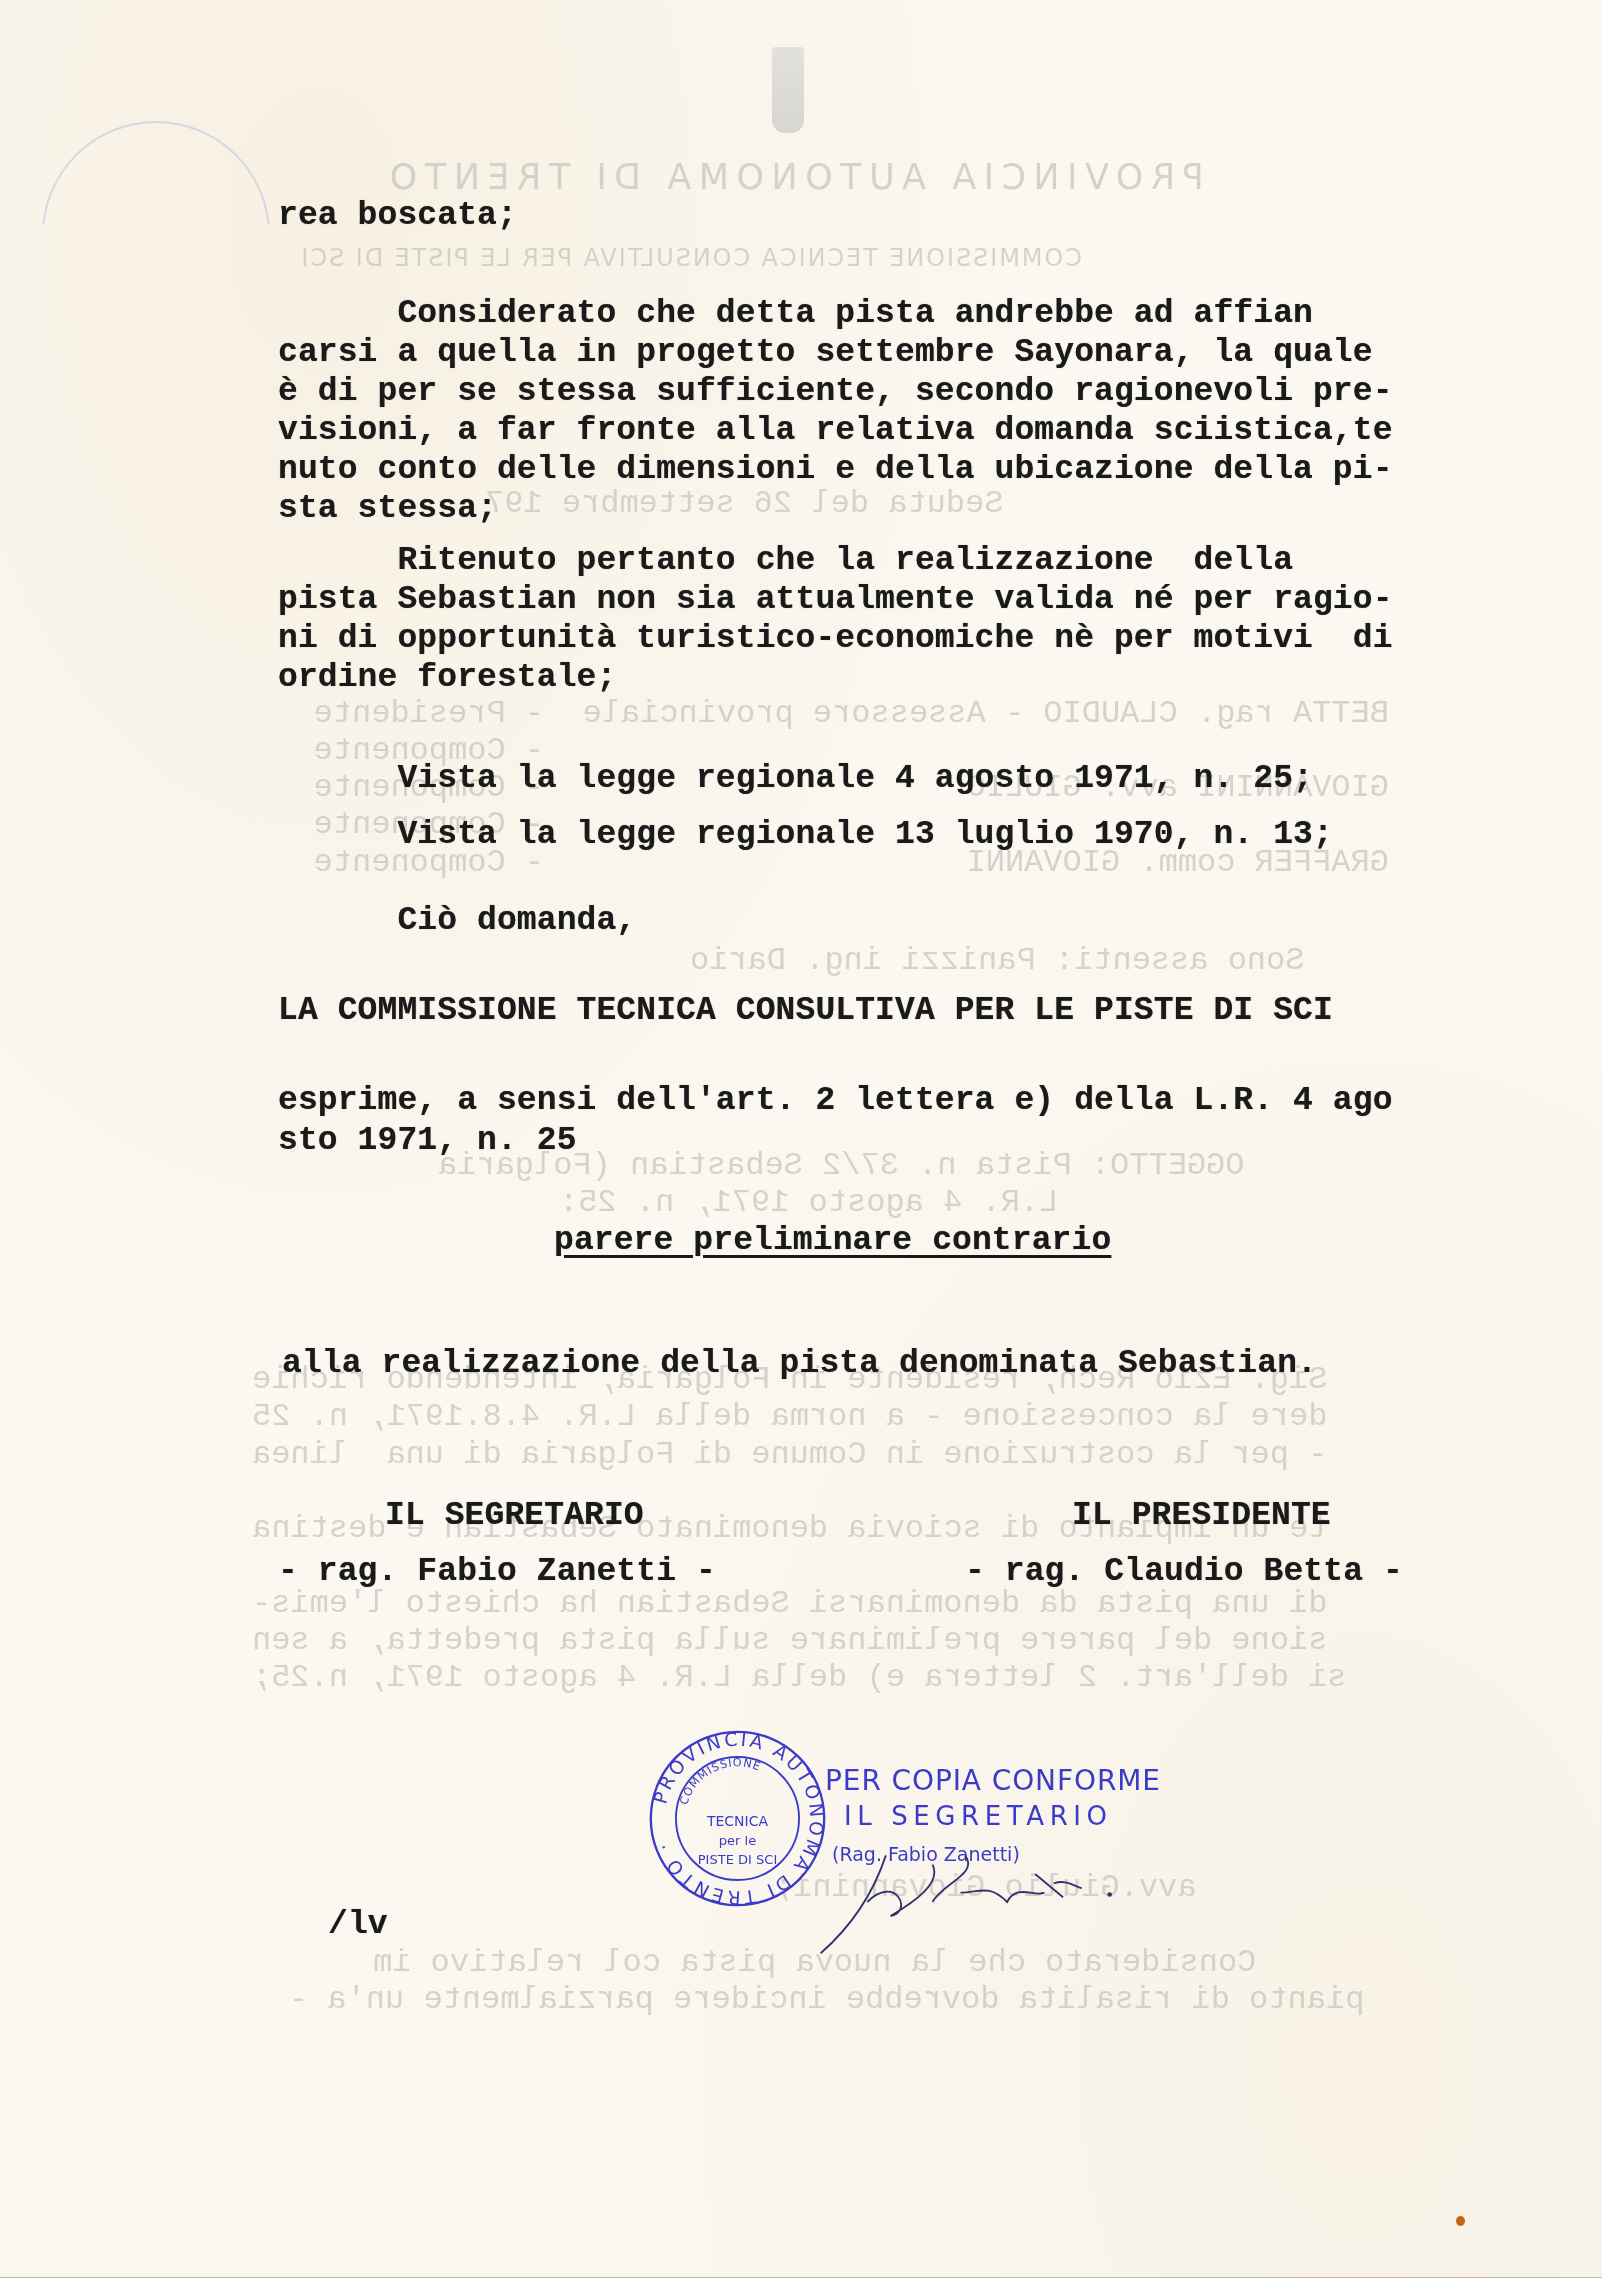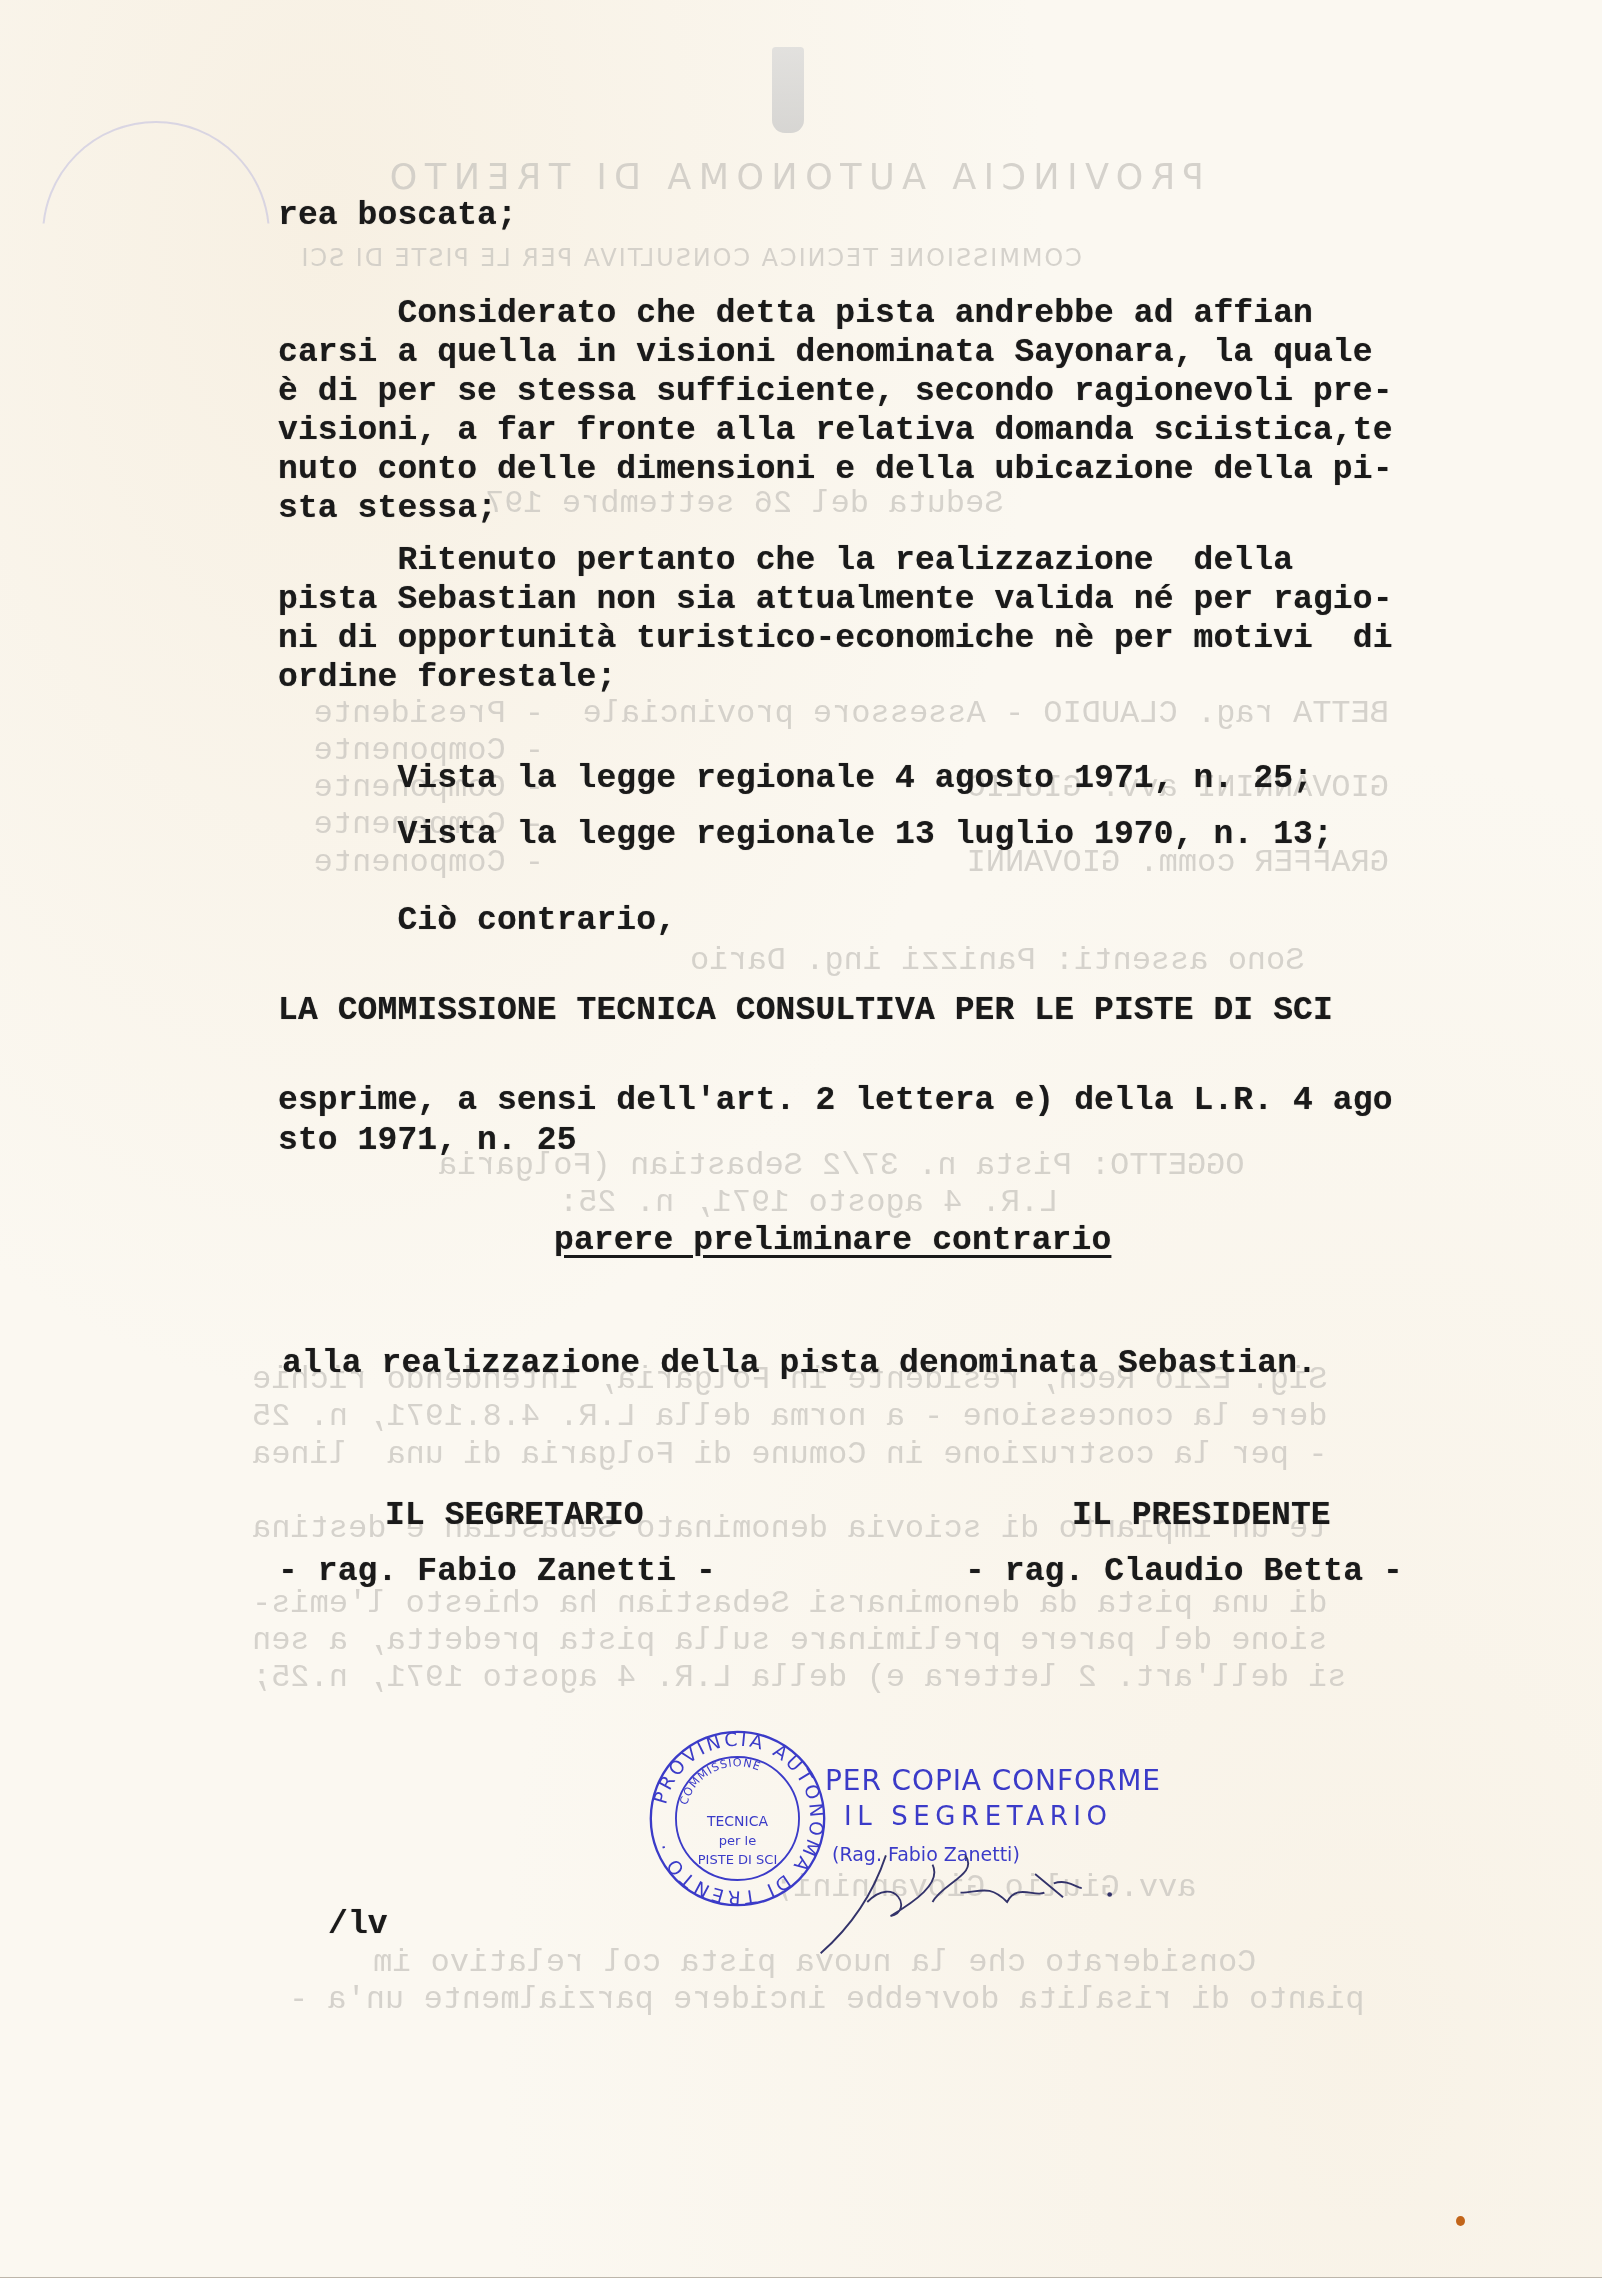--- a/index.html
+++ b/index.html
@@ -64,34 +64,34 @@
 <div class="ghost ghost-line" style="left:252px;top:1510px;">te un impianto di sciovia denominato Sebastian e destina</div>
 <div class="ghost ghost-line" style="left:252px;top:1585px;">di una pista da denominarsi Sebastian ha chiesto l'emis-</div>
 <div class="ghost ghost-line" style="left:252px;top:1622px;">sione del parere preliminare sulla pista predetta, a sen</div>
 <div class="ghost ghost-line" style="left:252px;top:1659px;">si dell'art. 2 lettera e) della L.R. 4 agosto 1971, n.25;</div>
 <div class="ghost ghost-line" style="left:774px;top:1869px;">avv.Giulio Giovannini;</div>
 <div class="ghost ghost-line" style="left:373px;top:1944px;">Considerato che la nuova pista col relativo im</div>
 <div class="ghost ghost-line" style="left:289px;top:1981px;">pianto di risalita dovrebbe incidere parzialmente un'a -</div>
 
 <div class="typed" style="left:278px;top:196px;">rea boscata;</div>
 <div class="typed" style="left:278px;top:294px;">      Considerato che detta pista andrebbe ad affian</div>
-<div class="typed" style="left:278px;top:333px;">carsi a quella in visioni denominata Sayonara, la quale</div>
+<div class="typed" style="left:278px;top:333px;">carsi a quella in progetto settembre Sayonara, la quale</div>
 <div class="typed" style="left:278px;top:372px;">è di per se stessa sufficiente, secondo ragionevoli pre-</div>
 <div class="typed" style="left:278px;top:411px;">visioni, a far fronte alla relativa domanda sciistica,te</div>
 <div class="typed" style="left:278px;top:450px;">nuto conto delle dimensioni e della ubicazione della pi-</div>
 <div class="typed" style="left:278px;top:489px;">sta stessa;</div>
 
 <div class="typed" style="left:278px;top:541px;">      Ritenuto pertanto che la realizzazione  della</div>
 <div class="typed" style="left:278px;top:580px;">pista Sebastian non sia attualmente valida né per ragio-</div>
 <div class="typed" style="left:278px;top:619px;">ni di opportunità turistico-economiche nè per motivi  di</div>
 <div class="typed" style="left:278px;top:658px;">ordine forestale;</div>
 
 <div class="typed" style="left:278px;top:759px;font-family:Liberation Mono, monospace;">      Vista la legge regionale 4 agosto 1971, n. 25;</div>
 <div class="typed" style="left:278px;top:815px;text-align:right;">      Vista la legge regionale 13 luglio 1970, n. 13;</div>
-<div class="typed" style="left:278px;top:901px;">      Ciò contrario,</div>
+<div class="typed" style="left:278px;top:901px;">      Ciò domanda,</div>
 
 <div class="typed" style="left:278px;top:991px;">LA COMMISSIONE TECNICA CONSULTIVA PER LE PISTE DI SCI</div>
 <div class="typed" style="left:278px;top:1081px;">esprime, a sensi dell'art. 2 lettera e) della L.R. 4 ago</div>
 <div class="typed" style="left:278px;top:1121px;">sto 1971, n. 25</div>
 
 <div class="typed u" style="left:554px;top:1221px;">parere preliminare contrario</div>
 <div class="typed" style="left:282px;top:1344px;">alla realizzazione della pista denominata Sebastian.</div>
 
 <div class="typed" style="left:385px;top:1496px;">IL SEGRETARIO</div>
 <div class="typed" style="left:1072px;top:1496px;">IL PRESIDENTE</div>

